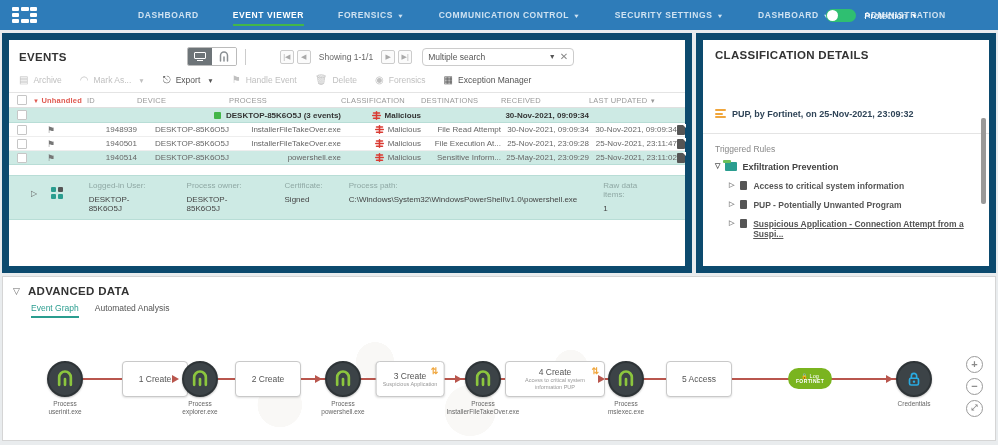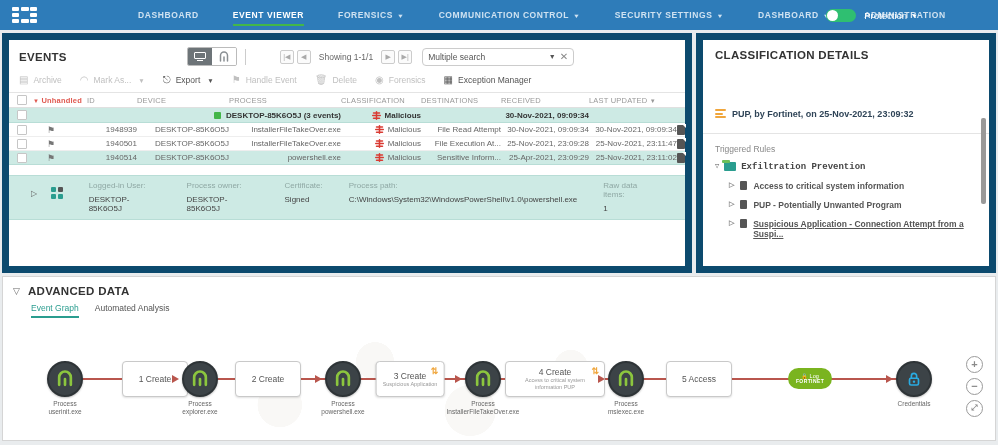--- a/index.html
+++ b/index.html
@@ -96,21 +96,21 @@
   
   .cl-title { font-size:11.5px; font-weight:bold; color:#333; padding:9px 0 0 12px; letter-spacing:.3px; }
   .cl-sum { display:flex; gap:6px; padding:0 12px; margin-top:48px;
     font-size:9px; color:#2f4457; font-weight:bold; }
   .pupico { display:flex; flex-direction:column; gap:1.5px; }
   .pupico i { display:block; height:2px; width:11px; background:#f0a63c; border-radius:1px; }
   .pupico i:nth-child(2){ width:8px; }
   .cl-div { height:1px; background:#e4e4e4; margin:14px 0 0; }
   .trg-label { font-size:8.5px; color:#888; padding:10px 12px 8px; }
   .tree { padding-left:12px; position:relative; }
-  .tree-group { display:flex; align-items:flex-start; gap:5px; font-size:9px; font-weight:bold; color:#444; cursor:pointer;font-family:Liberation Mono, monospace; }
+  .tree-group { display:flex; align-items:flex-start; gap:5px; font-size:9px; font-weight:bold; color:#444; cursor:pointer; }
   .tree-item { display:flex; align-items:flex-start; gap:6px; font-size:8.5px; font-weight:bold; color:#555;
     margin:9px 0 0 14px; cursor:pointer; }
   .tree-item .txt.und { text-decoration:underline; }
   .arr-open { font-size:7px; color:#555; }
   .arr-closed { font-size:7px; color:#888; }
   .fold { width:12px; height:9px; background:#2a9d8f; border-radius:1px; position:relative; }
   .fold::before { content:""; position:absolute; left:-2px; top:-2px; width:8px; height:3px;
     background:#6bbf59; border-radius:1px; }
   .fico { width:7px; height:9px; background:#555; border-radius:1px; position:relative; }
   .fico::after { content:""; position:absolute; right:-1px; top:-1px; border:1.5px solid #fff;
@@ -342,21 +342,21 @@
           <div class="cell">1940514</div>
           <div class="cell">DESKTOP-85K6O5J</div>
           <div class="cell">powershell.exe</div>
           <div class="cell"><svg class="malico" width="9" height="9" viewBox="0 0 12 12">
               <rect x="1" y="1.5" width="10" height="2" rx="1" fill="#d93a32"></rect>
               <rect x="0" y="5" width="12" height="2" rx="1" fill="#d93a32"></rect>
               <rect x="1" y="8.5" width="10" height="2" rx="1" fill="#d93a32"></rect>
               <rect x="5" y="0" width="2" height="12" rx="1" fill="#d93a32"></rect>
             </svg>Malicious</div>
           <div class="cell">Sensitive Inform...</div>
-          <div class="cell">25-Apr-2021, 23:09:29</div>
+          <div class="cell">25-May-2021, 23:09:29</div>
           <div class="cell">25-Nov-2021, 23:11:02</div>
           <div>
             <div class="docico"></div>
           </div>
         </div>
         <div class="drow">
           <span class="d-arrow">▷</span>
           <span class="d-grid">
             <span></span>
             <span></span>

